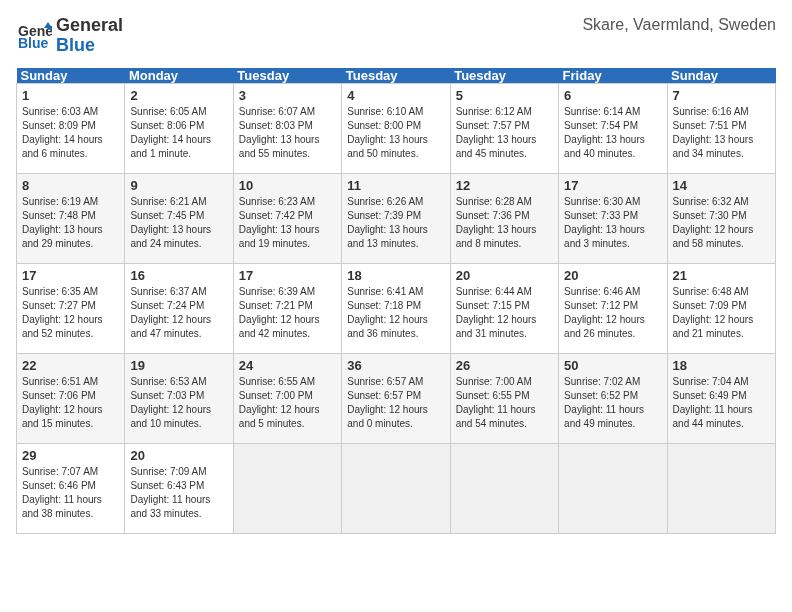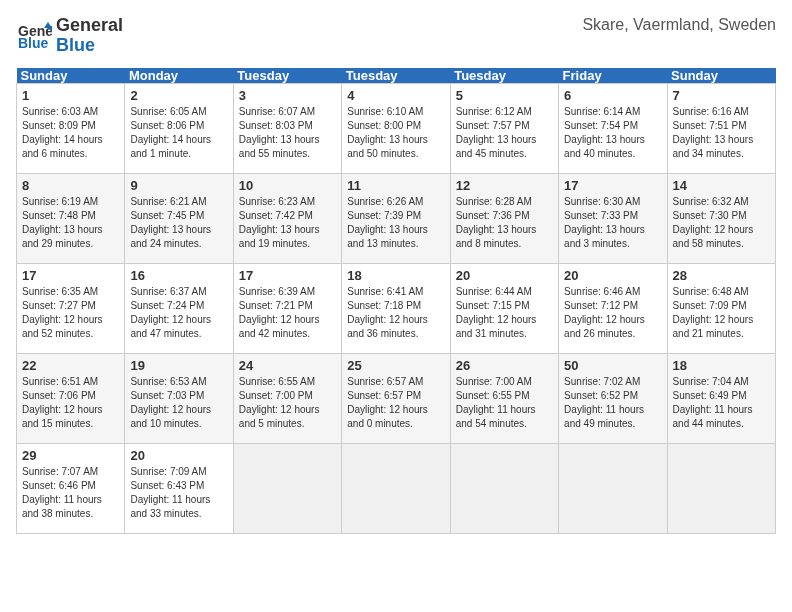--- a/index.html
+++ b/index.html
@@ -203,39 +203,39 @@
         </td>
         <td>
           <span class="day-num">20</span>
           <div class="day-info">Sunrise: 6:44 AM<br>Sunset: 7:15 PM<br>Daylight: 12 hours and 31 minutes.</div>
         </td>
         <td>
           <span class="day-num">20</span>
           <div class="day-info">Sunrise: 6:46 AM<br>Sunset: 7:12 PM<br>Daylight: 12 hours and 26 minutes.</div>
         </td>
         <td>
-          <span class="day-num">28</span>
+          <span class="day-num">21</span>
           <div class="day-info">Sunrise: 6:48 AM<br>Sunset: 7:09 PM<br>Daylight: 12 hours and 21 minutes.</div>
         </td>
       </tr>
       <tr>
         <td>
           <span class="day-num">22</span>
           <div class="day-info">Sunrise: 6:51 AM<br>Sunset: 7:06 PM<br>Daylight: 12 hours and 15 minutes.</div>
         </td>
         <td>
           <span class="day-num">19</span>
           <div class="day-info">Sunrise: 6:53 AM<br>Sunset: 7:03 PM<br>Daylight: 12 hours and 10 minutes.</div>
         </td>
         <td>
           <span class="day-num">24</span>
           <div class="day-info">Sunrise: 6:55 AM<br>Sunset: 7:00 PM<br>Daylight: 12 hours and 5 minutes.</div>
         </td>
         <td>
-          <span class="day-num">25</span>
+          <span class="day-num">36</span>
           <div class="day-info">Sunrise: 6:57 AM<br>Sunset: 6:57 PM<br>Daylight: 12 hours and 0 minutes.</div>
         </td>
         <td>
           <span class="day-num">26</span>
           <div class="day-info">Sunrise: 7:00 AM<br>Sunset: 6:55 PM<br>Daylight: 11 hours and 54 minutes.</div>
         </td>
         <td>
           <span class="day-num">50</span>
           <div class="day-info">Sunrise: 7:02 AM<br>Sunset: 6:52 PM<br>Daylight: 11 hours and 49 minutes.</div>
         </td>

